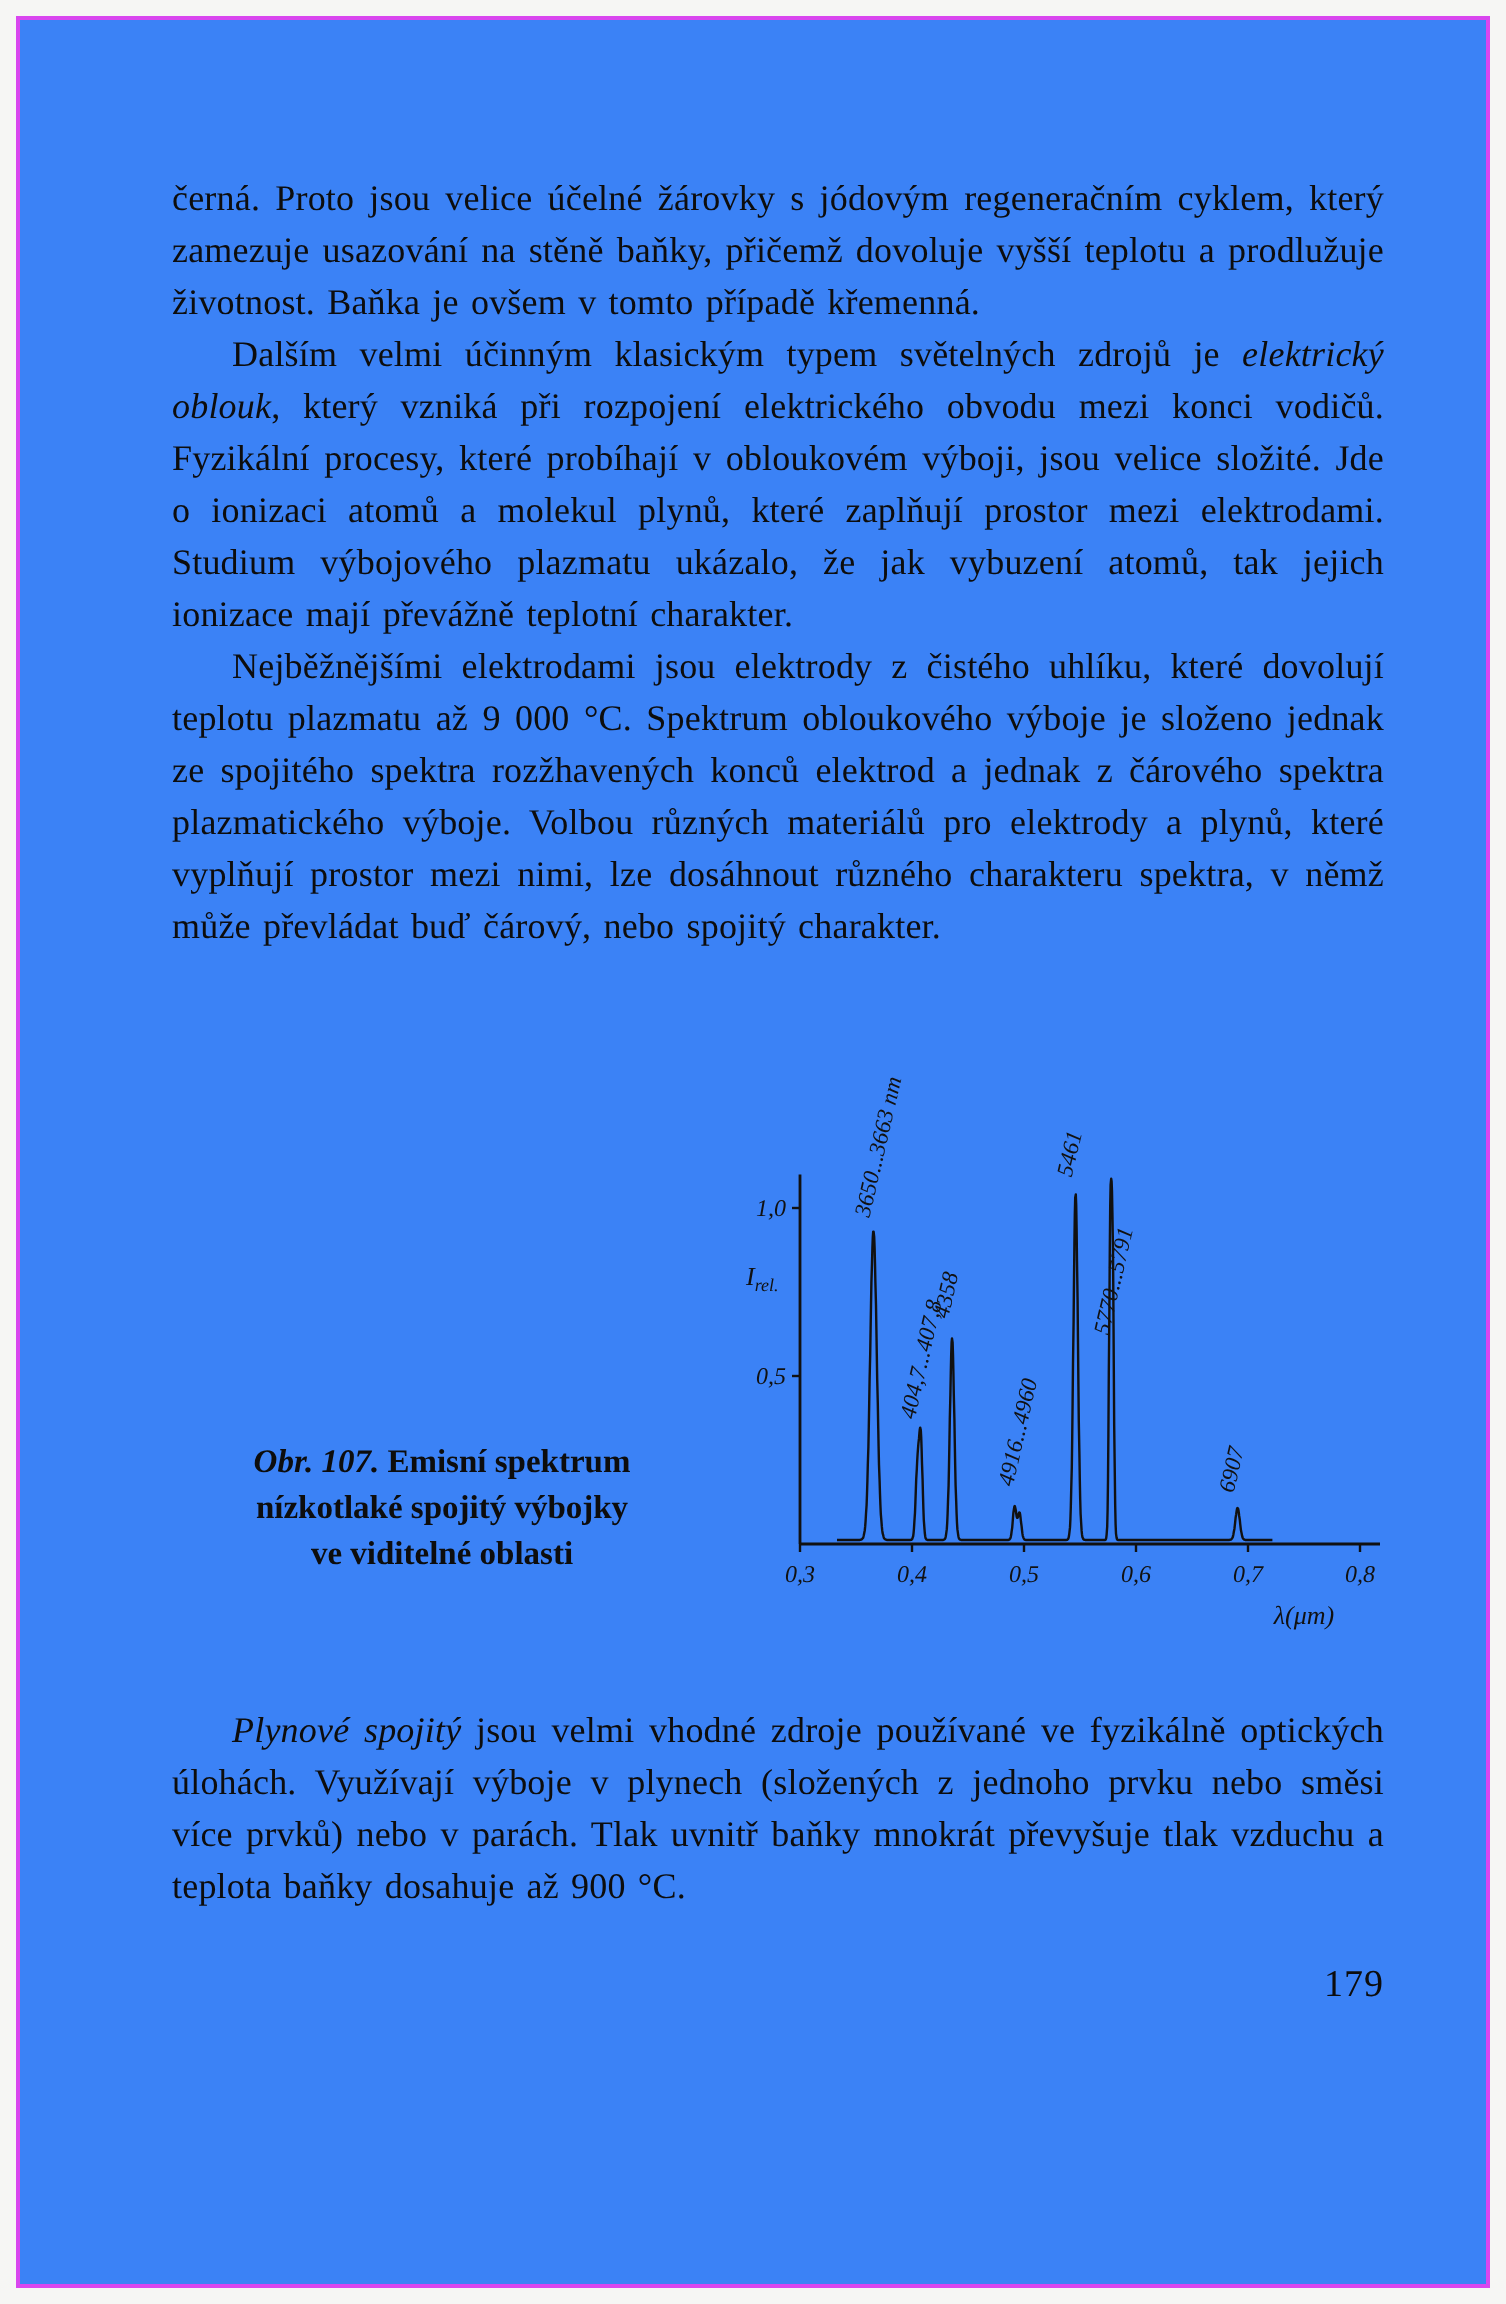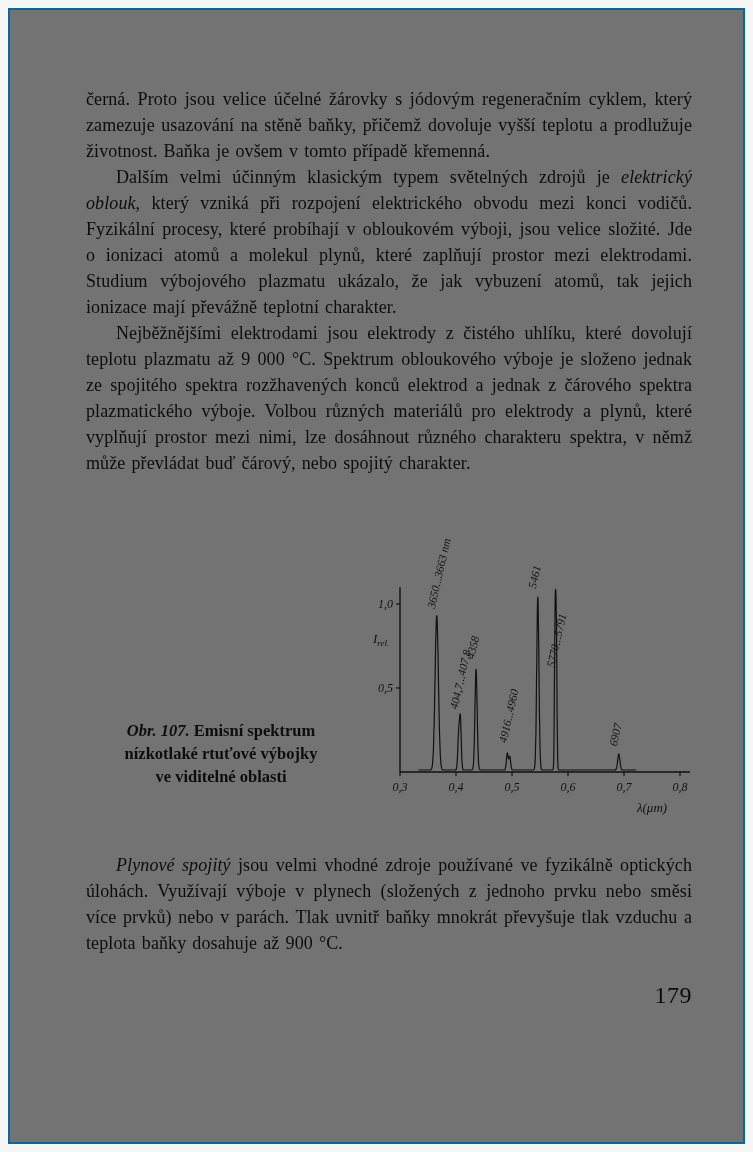--- a/index.html
+++ b/index.html
@@ -5,22 +5,22 @@
   *{box-sizing:border-box;}
   html,body{margin:0;padding:0;}
   body{
     width:753px;height:1152px;position:relative;
     background:#f6f6f4;
     font-family:"Liberation Serif","DejaVu Serif",serif;
     color:#0d0d0d;
   }
   .page-frame{
     position:absolute;inset:8px;
-    border:2px solid #0369a1;
-    background:#737373;
+    border:2px solid #d946ef;
+    background:#3b82f6;
   }
   .content{
     position:absolute;left:76px;top:76px;width:606px;
   }
   .para{
     margin:0;font-size:18px;line-height:26px;
     text-align:justify;letter-spacing:.1px;word-spacing:1.5px;
   }
   .para.indent{text-indent:30px;}
   .para em{font-style:italic;}
@@ -29,21 +29,21 @@
   }
   .caption{
     flex:1;display:flex;flex-direction:column;justify-content:flex-end;
     align-items:center;padding-bottom:46px;padding-right:14px;
     font-size:16.5px;line-height:23px;text-align:center;font-weight:bold;
   }
   .cap-line em{font-style:italic;}
   .chart-wrap{width:322px;}
   .bottom-text{margin-top:18px;}
   .page-num{
-    margin-top:26px;text-align:right;font-size:24px;letter-spacing:.5px;
+    margin-top:26px;text-align:right;font-size:19px;letter-spacing:.5px;
   }
   
   .tick{font:italic 12px "Liberation Serif","DejaVu Serif",serif;fill:#111;}
   .xlab{font:italic 13px "Liberation Serif","DejaVu Serif",serif;fill:#111;}
   .ylab{font:italic 13px "Liberation Serif","DejaVu Serif",serif;fill:#111;}
   .peaklab{font:italic 11.5px "Liberation Serif","DejaVu Serif",serif;fill:#111;}
 </style>
 </head>
 <body>
 
@@ -52,21 +52,21 @@
 
     <section>
         <p class="para"><span>černá. Proto jsou velice účelné žárovky s jódovým regeneračním cyklem, který zamezuje usazování na stěně baňky, přičemž dovoluje vyšší teplotu a prodlužuje životnost. Baňka je ovšem v tomto případě křemenná.</span></p>
         <p class="para indent"><span>Dalším velmi účinným klasickým typem světelných zdrojů je </span><em>elektrický oblouk</em><span>, který vzniká při rozpojení elektrického obvodu mezi konci vodičů. Fyzikální procesy, které probíhají v obloukovém výboji, jsou velice složité. Jde o ionizaci atomů a molekul plynů, které zaplňují prostor mezi elektrodami. Studium výbojového plazmatu ukázalo, že jak vybuzení atomů, tak jejich ionizace mají převážně teplotní charakter.</span></p>
         <p class="para indent"><span>Nejběžnějšími elektrodami jsou elektrody z čistého uhlíku, které dovolují teplotu plazmatu až 9 000 °C. Spektrum obloukového výboje je složeno jednak ze spojitého spektra rozžhavených konců elektrod a jednak z čárového spektra plazmatického výboje. Volbou různých materiálů pro elektrody a plynů, které vyplňují prostor mezi nimi, lze dosáhnout různého charakteru spektra, v němž může převládat buď čárový, nebo spojitý charakter.</span></p>
       </section>
 
     <figure class="figure" style="margin:14px 0 0 0;">
       <figcaption class="caption">
           <div class="cap-line"><em>Obr. 107.</em><span> Emisní spektrum</span></div>
-          <div class="cap-line"><span>nízkotlaké rtuťové výbojky</span></div>
+          <div class="cap-line"><span>nízkotlaké spojitý výbojky</span></div>
           <div class="cap-line"><span>ve viditelné oblasti</span></div>
         </figcaption>
       <div class="chart-wrap">
         <svg id="chart-svg" viewBox="0 0 322 344" width="322" height="344">
             <line x1="30" y1="282" x2="320" y2="282" stroke="#111" stroke-width="1.4"></line>
             <line x1="30" y1="282" x2="30" y2="97.19999999999999" stroke="#111" stroke-width="1.4"></line>
             <line x1="30" y1="282" x2="30" y2="286" stroke="#111" stroke-width="1.2"></line>
             <text x="30" y="301" text-anchor="middle" class="tick">0,3</text>
             <line x1="86.00000000000003" y1="282" x2="86.00000000000003" y2="286" stroke="#111" stroke-width="1.2"></line>
             <text x="86.00000000000003" y="301" text-anchor="middle" class="tick">0,4</text>

